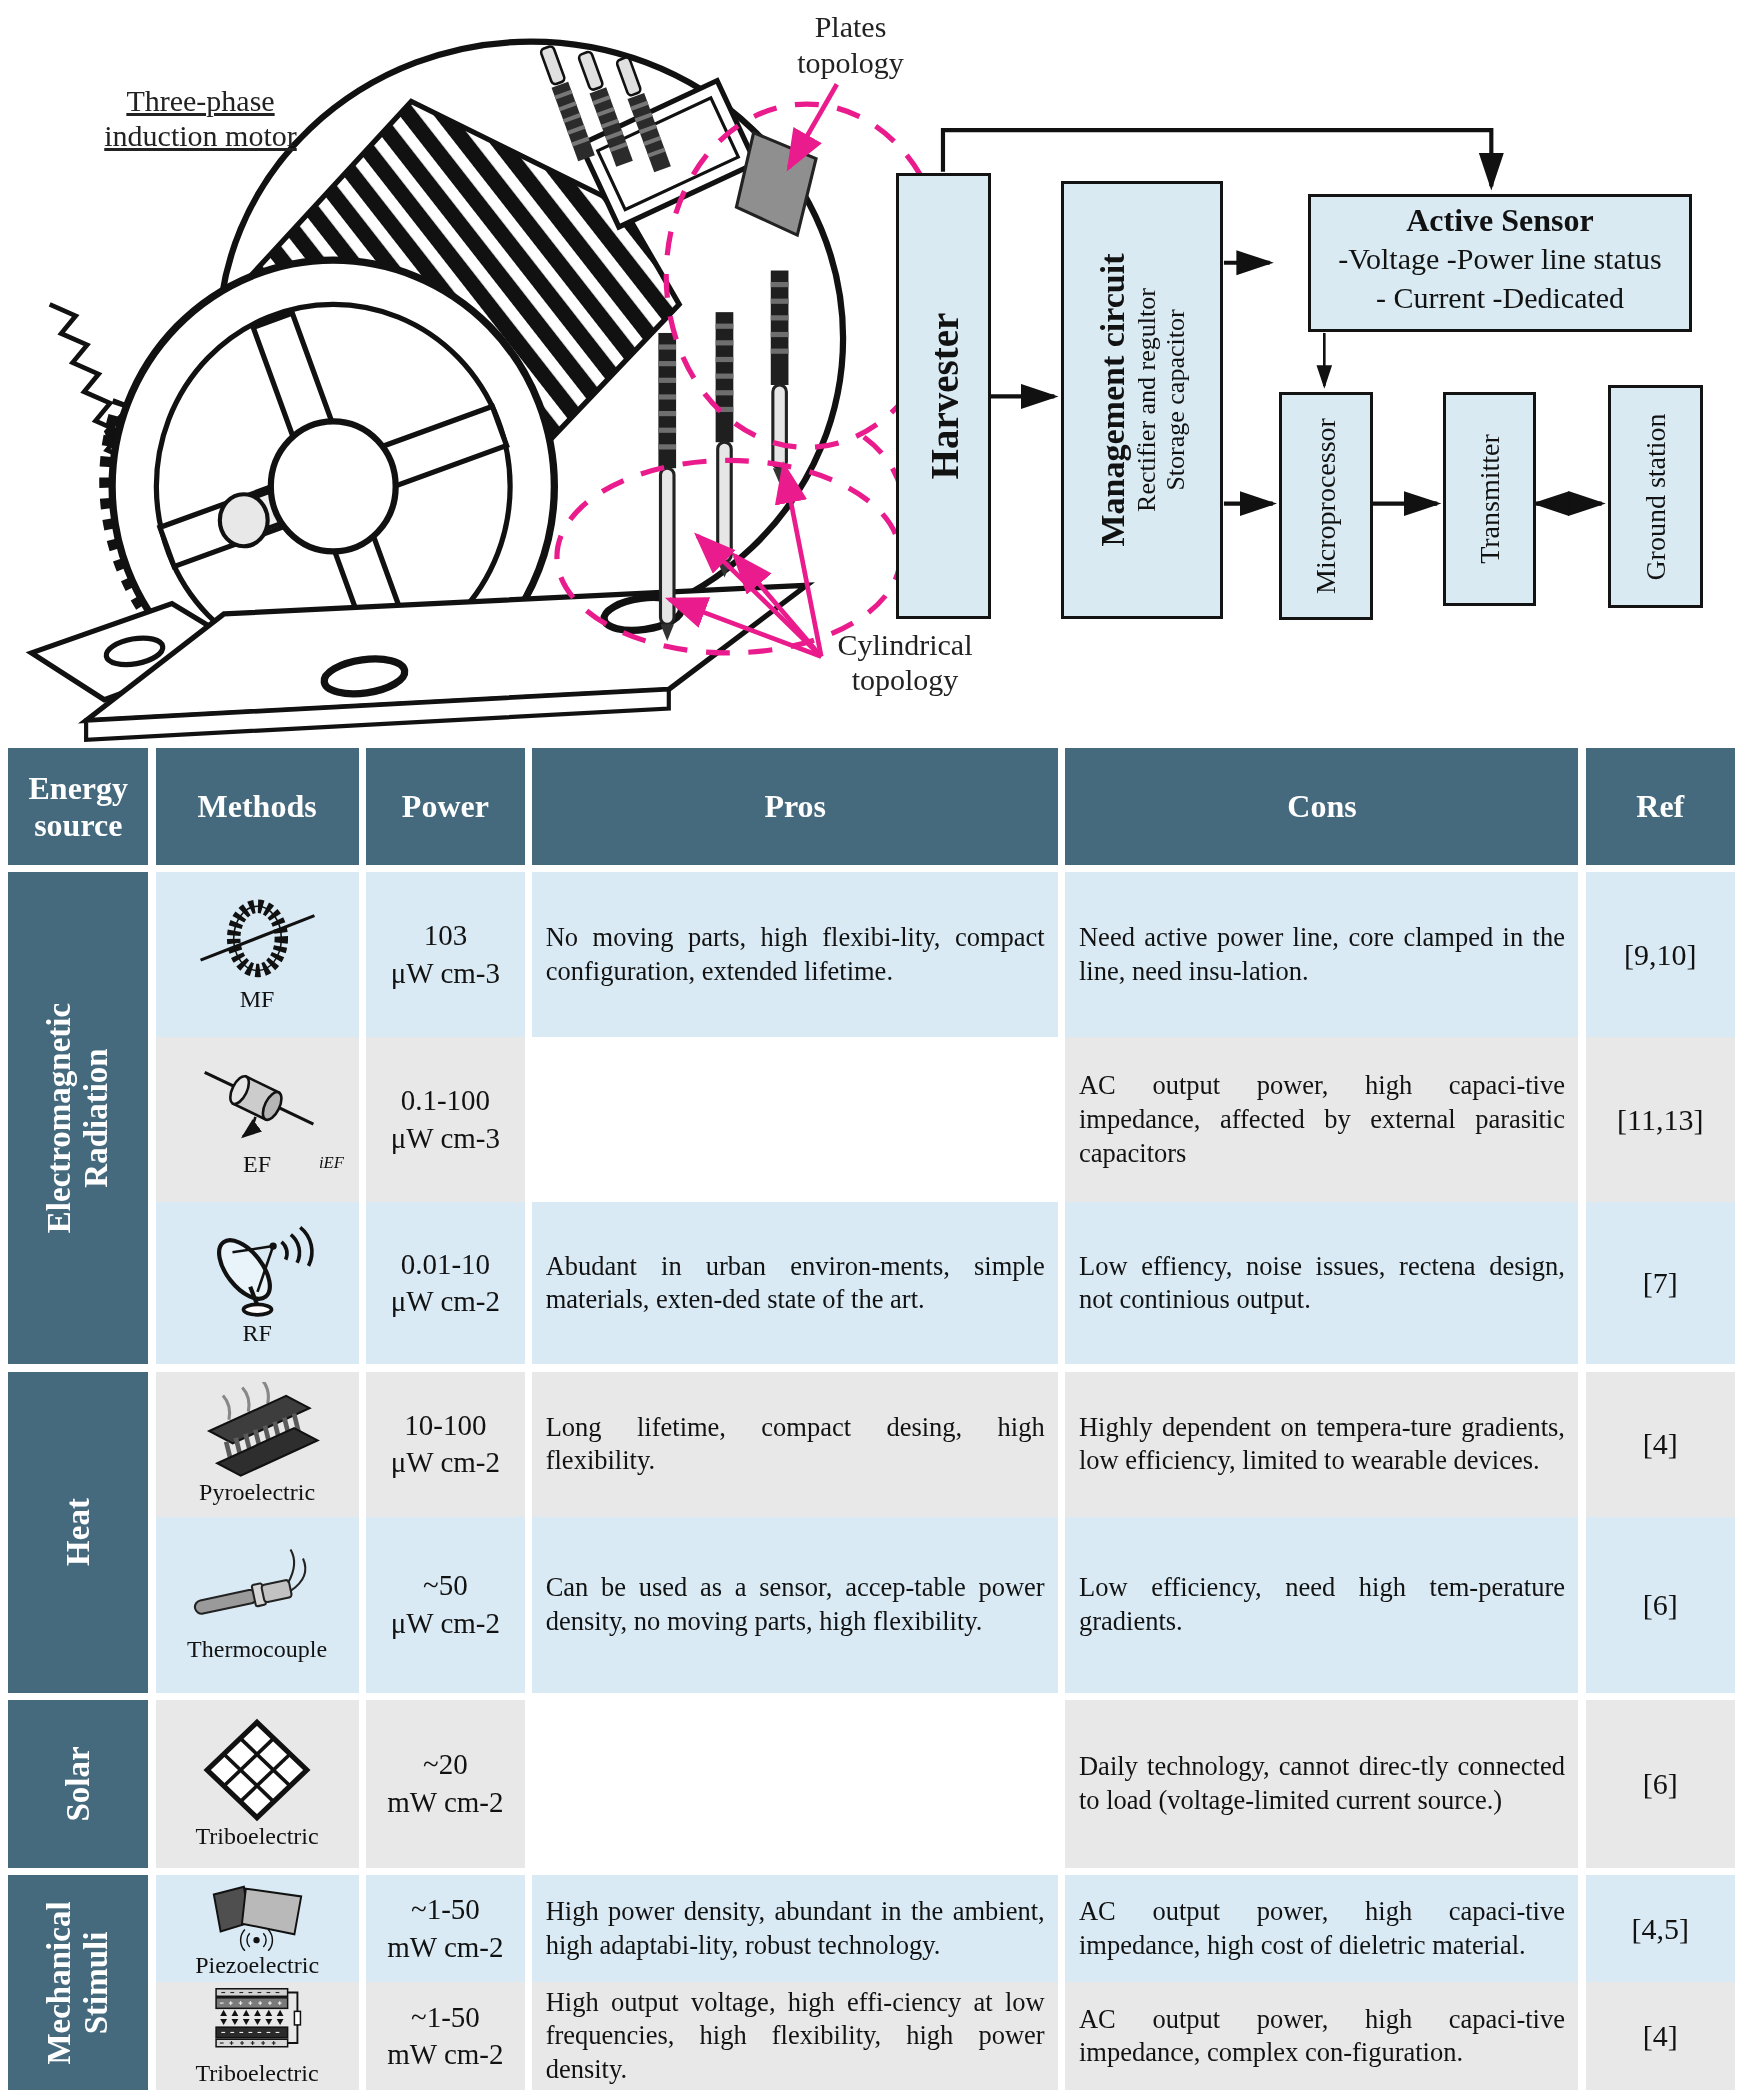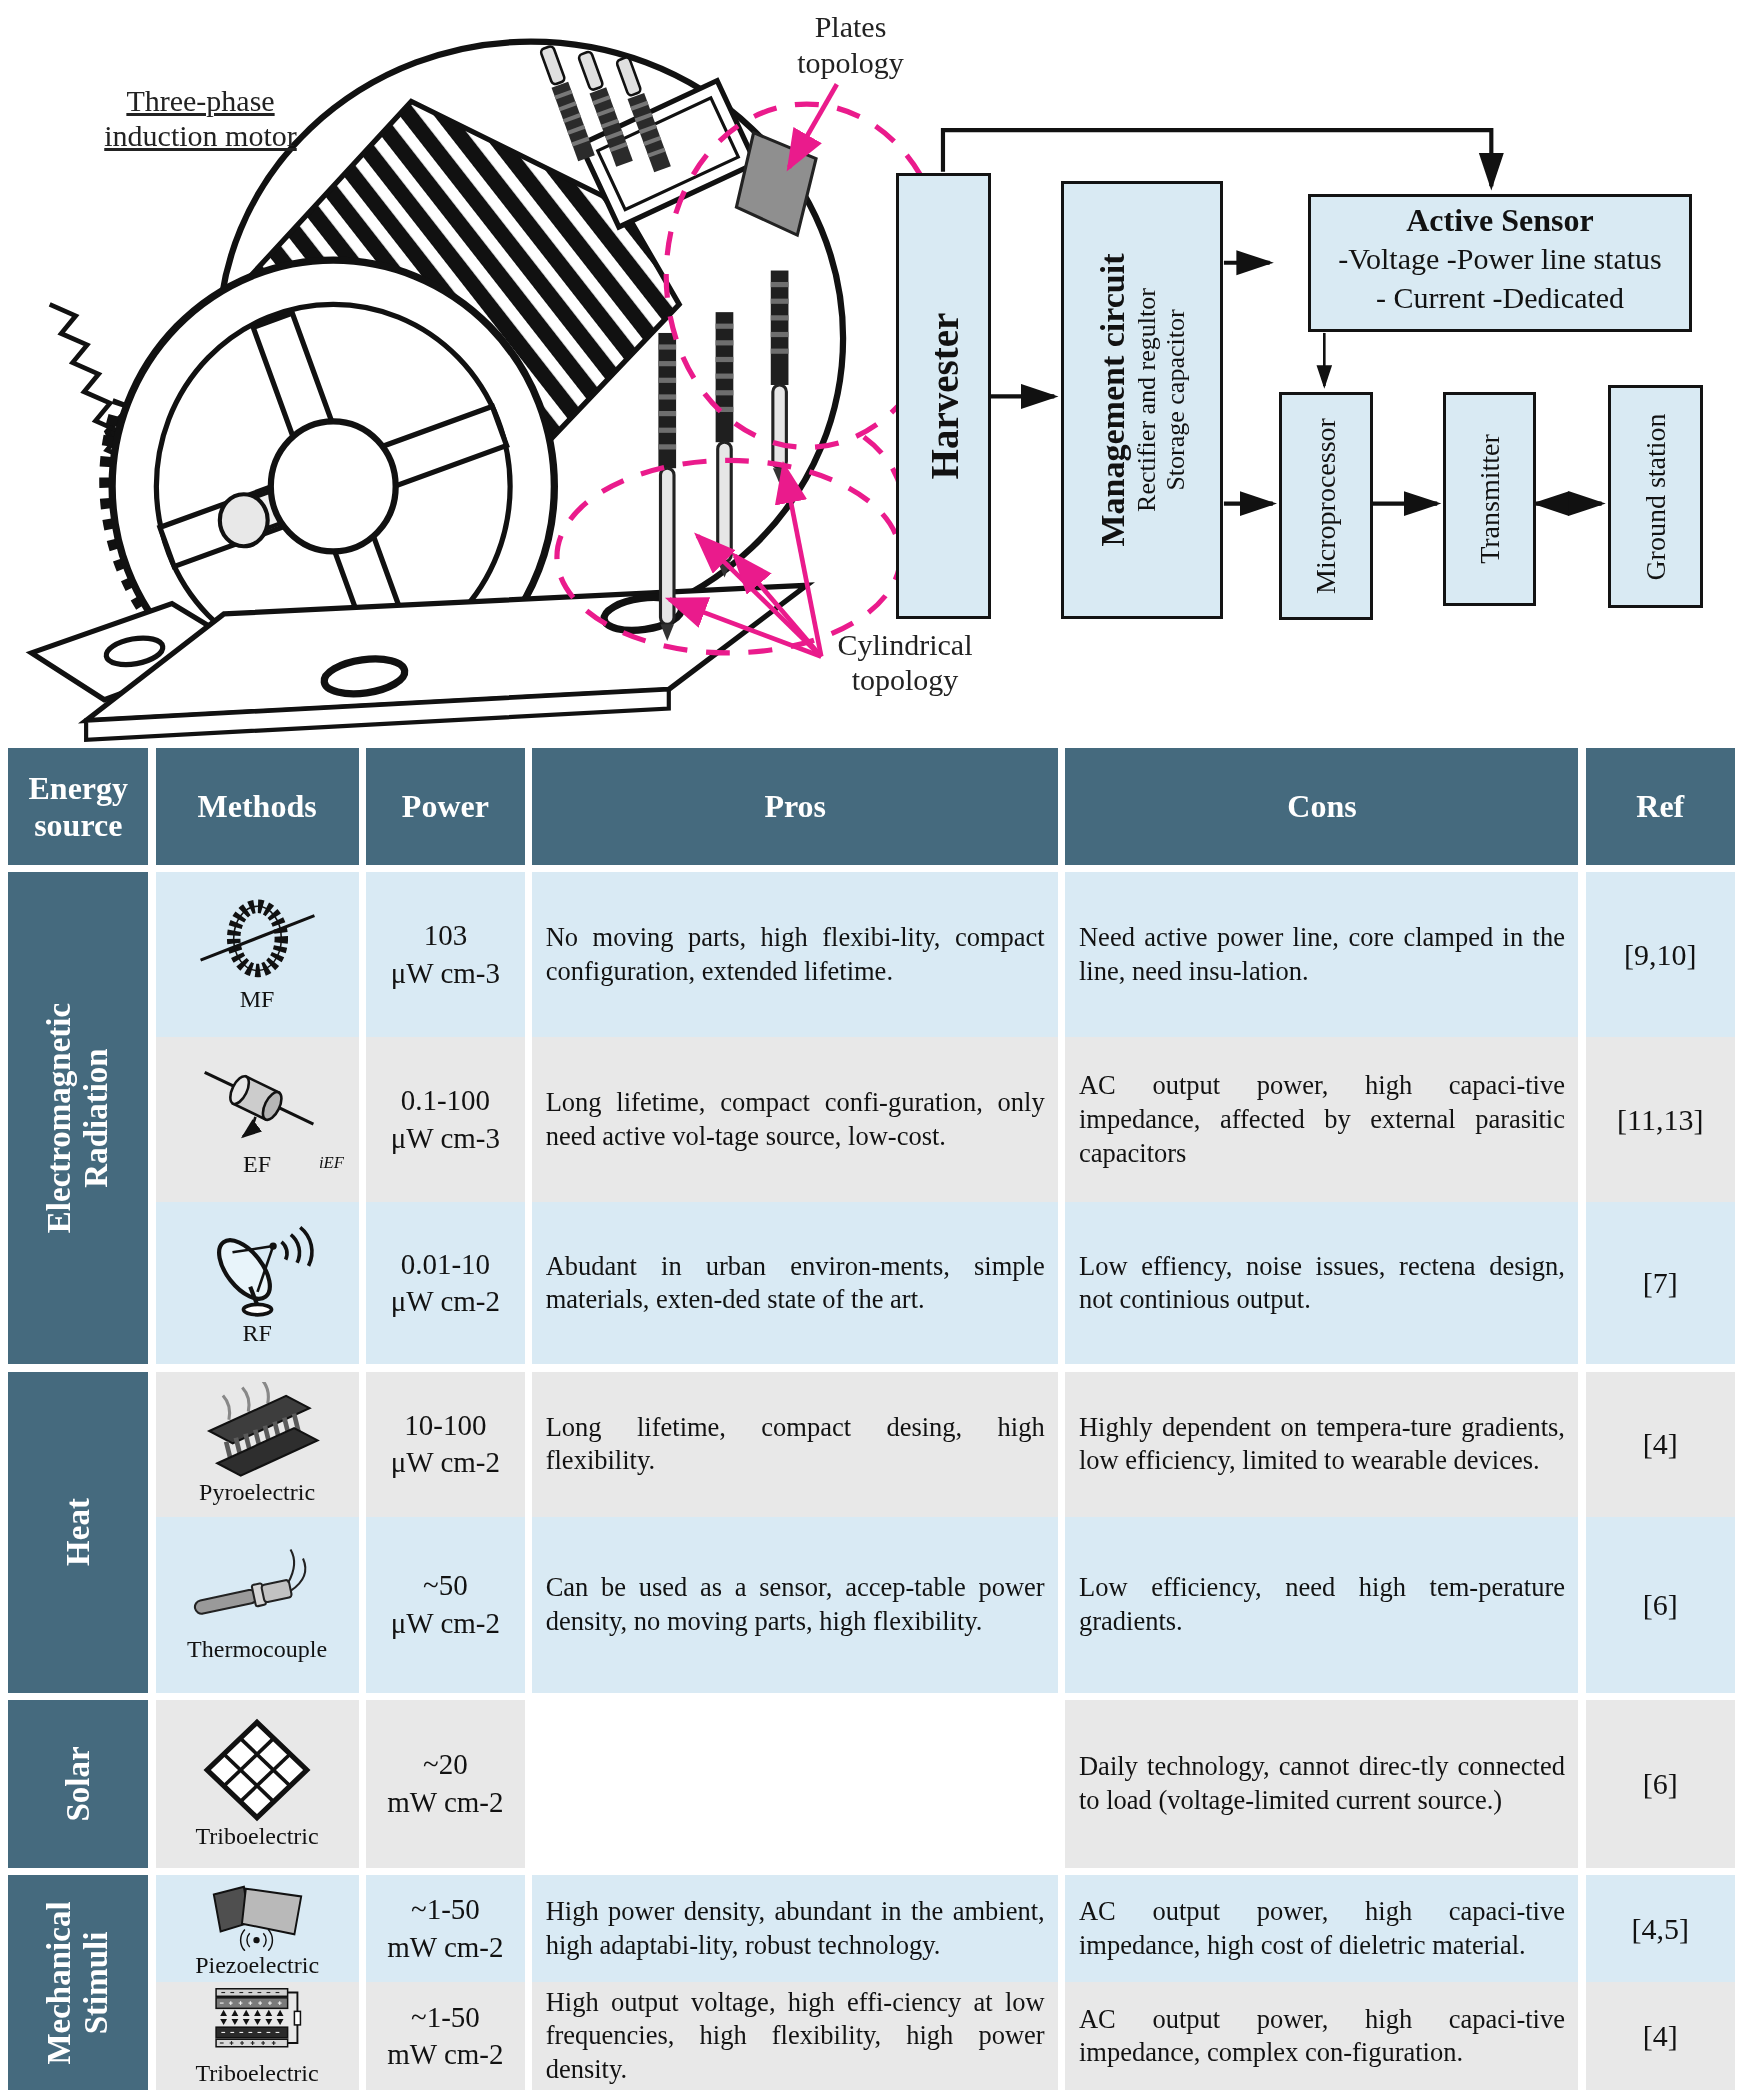--- a/index.html
+++ b/index.html
@@ -297,21 +297,20 @@
           </marker>
         </defs>
     </svg>
     <span class="icon-sub" style="right:14.6px;bottom:29px;">iEF</span>
     <div class="mlabel">EF</div>
   </div>
   <div class="cell power gray" style="grid-area:4/3">
     <div>0.1-100</div>
     <div>μW cm-3</div>
   </div>
-  <div class="cell text gray" style="grid-area:4/4">Long lifetime, compact confi-guration, only need active vol-tage source, low-cost.</div>
   <div class="cell text gray" style="grid-area:4/5">AC output power, high capaci-tive impedance, affected by external parasitic capacitors</div>
   <div class="cell ref gray" style="grid-area:4/6">[11,13]</div>
 
   <div class="cell method blue" style="grid-area:5/2">
     <svg width="125" height="99" viewBox="0 0 240 190">
       <ellipse transform="rotate(-38 95 95)" cx="95" cy="95" rx="34" ry="66" fill="#e8f4fa" stroke="#111" stroke-width="8"></ellipse>
       <line x1="72" y1="62" x2="150" y2="50" stroke="#111" stroke-width="5"></line>
       <line x1="120" y1="138" x2="150" y2="50" stroke="#111" stroke-width="5"></line>
       <circle cx="150" cy="50" r="7" fill="#111"></circle>
       <path d="M166 42 a28 28 0 0 1 8 34" fill="none" stroke="#111" stroke-width="7"></path>

